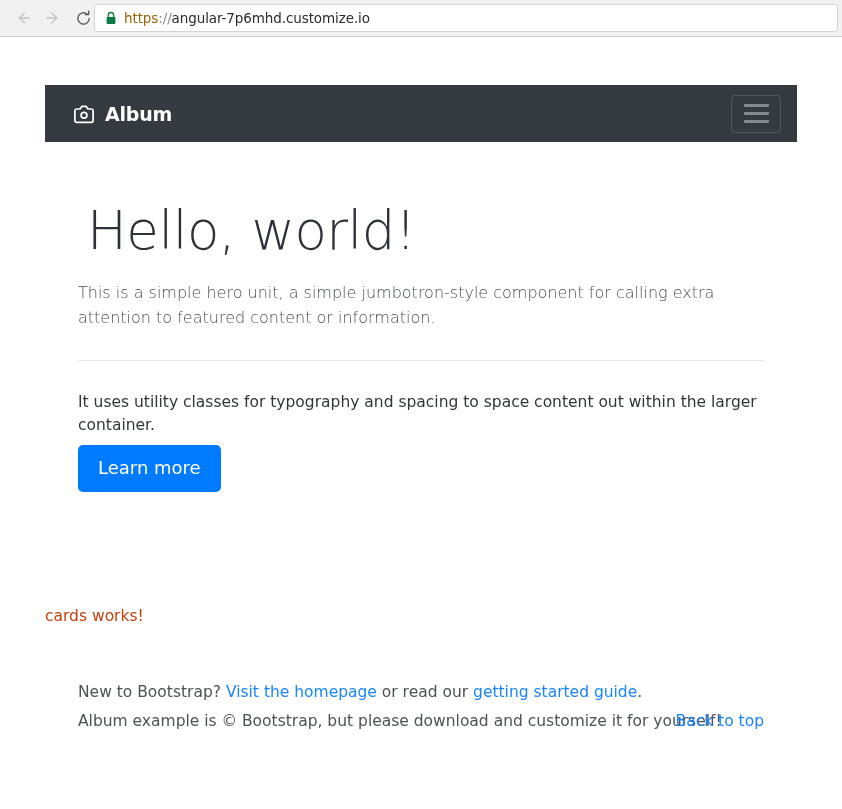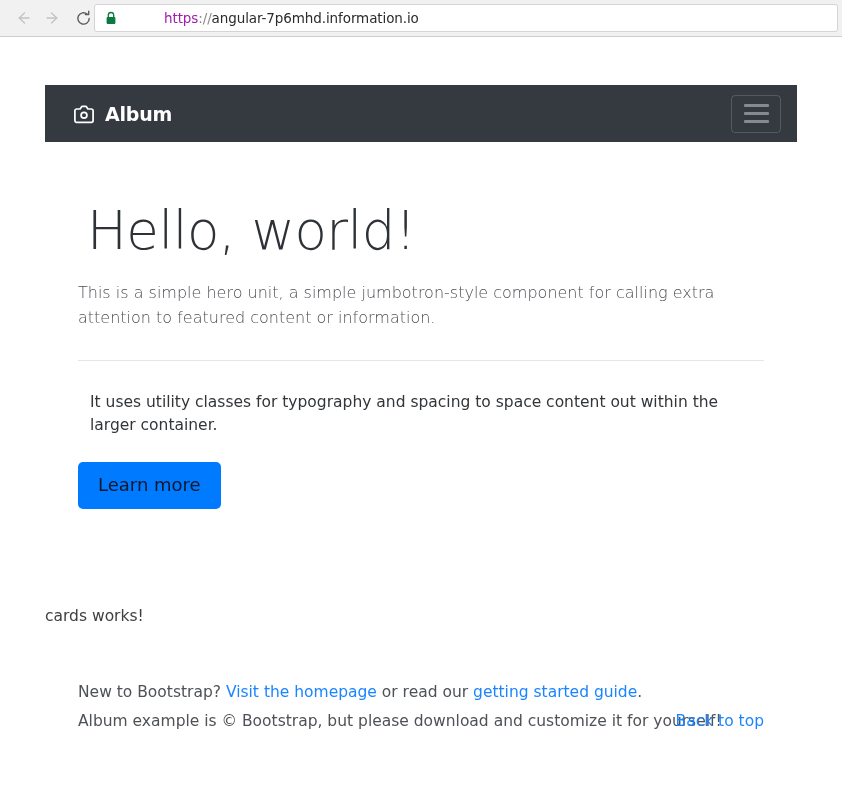--- a/index.html
+++ b/index.html
@@ -62,21 +62,21 @@
     margin-right: 7px;
     display: block;
   }
   .url-text {
     font-family: "DejaVu Sans", sans-serif;
     font-size: 13.5px;
     color: #2b2b2b;
     white-space: nowrap;
     letter-spacing: -0.1px;
   }
-  .url-scheme { color: #a21caf; margin-left: 40px; }
+  .url-scheme { color: #a16207; }
   .url-sep { color: #8a8a8a; }
 
   
   .page {
     position: absolute;
     left: 0;
     top: 38px;
     width: 842px;
     height: 734px;
     background: #ffffff;
@@ -164,46 +164,46 @@
   }
   .jumbo-hr {
     border: 0;
     border-top: 1px solid #e6e6e6;
     margin: 29px 0 0 0;
   }
   .jumbo-text {
     font-family: "DejaVu Sans", sans-serif;
     font-size: 15.5px;
     color: #32363a;
-    margin: 30px 0 0 12px;
+    margin: 30px 0 0 0;
     line-height: 1.5;
   }
   .btn-primary {
     display: inline-block;
-    margin-top: 25px;
+    margin-top: 8px;
     background: #007bff;
-    color: #0f172a;
+    color: #ffffff;
     font-family: "DejaVu Sans", sans-serif;
     font-size: 18px;
     padding: 12px 20px 13px 20px;
     border: 0;
     border-radius: 5px;
     text-decoration: none;
     cursor: pointer;
     line-height: 1.2;
   }
 
   
   .cards-works {
     position: absolute;
     left: 45px;
     top: 569px;
     font-family: "DejaVu Sans", sans-serif;
     font-size: 15.5px;
-    color: #404040;
+    color: #c2410c;
   }
 
   
   .footer {
     position: absolute;
     left: 45px;
     top: 640px;
     width: 752px;
     padding: 0 33px;
     box-sizing: border-box;
@@ -260,21 +260,21 @@
     </div>
   </div>
 
   <div class="url-bar">
     <span class="lock-icon">
       <svg width="12" height="14" viewBox="0 0 12 14">
         <path d="M3.3 6 V4.2 a2.7 2.7 0 0 1 5.4 0 V6" fill="none" stroke="#0b7a40" stroke-width="1.3"></path>
         <rect x="1.6" y="5.9" width="8.8" height="7.1" rx="1" fill="#0b7a40"></rect>
       </svg>
     </span>
-    <span class="url-text"><span class="url-scheme">https</span><span class="url-sep">://</span><span>angular-7p6mhd.information.io</span></span>
+    <span class="url-text"><span class="url-scheme">https</span><span class="url-sep">://</span><span>angular-7p6mhd.customize.io</span></span>
   </div>
 
 </div>
 
 <div class="page">
 
   <div class="navbar">
     <a class="navbar-brand" href="#">
       <span class="camera-icon">
         <svg width="22" height="20" viewBox="0 0 24 22">

